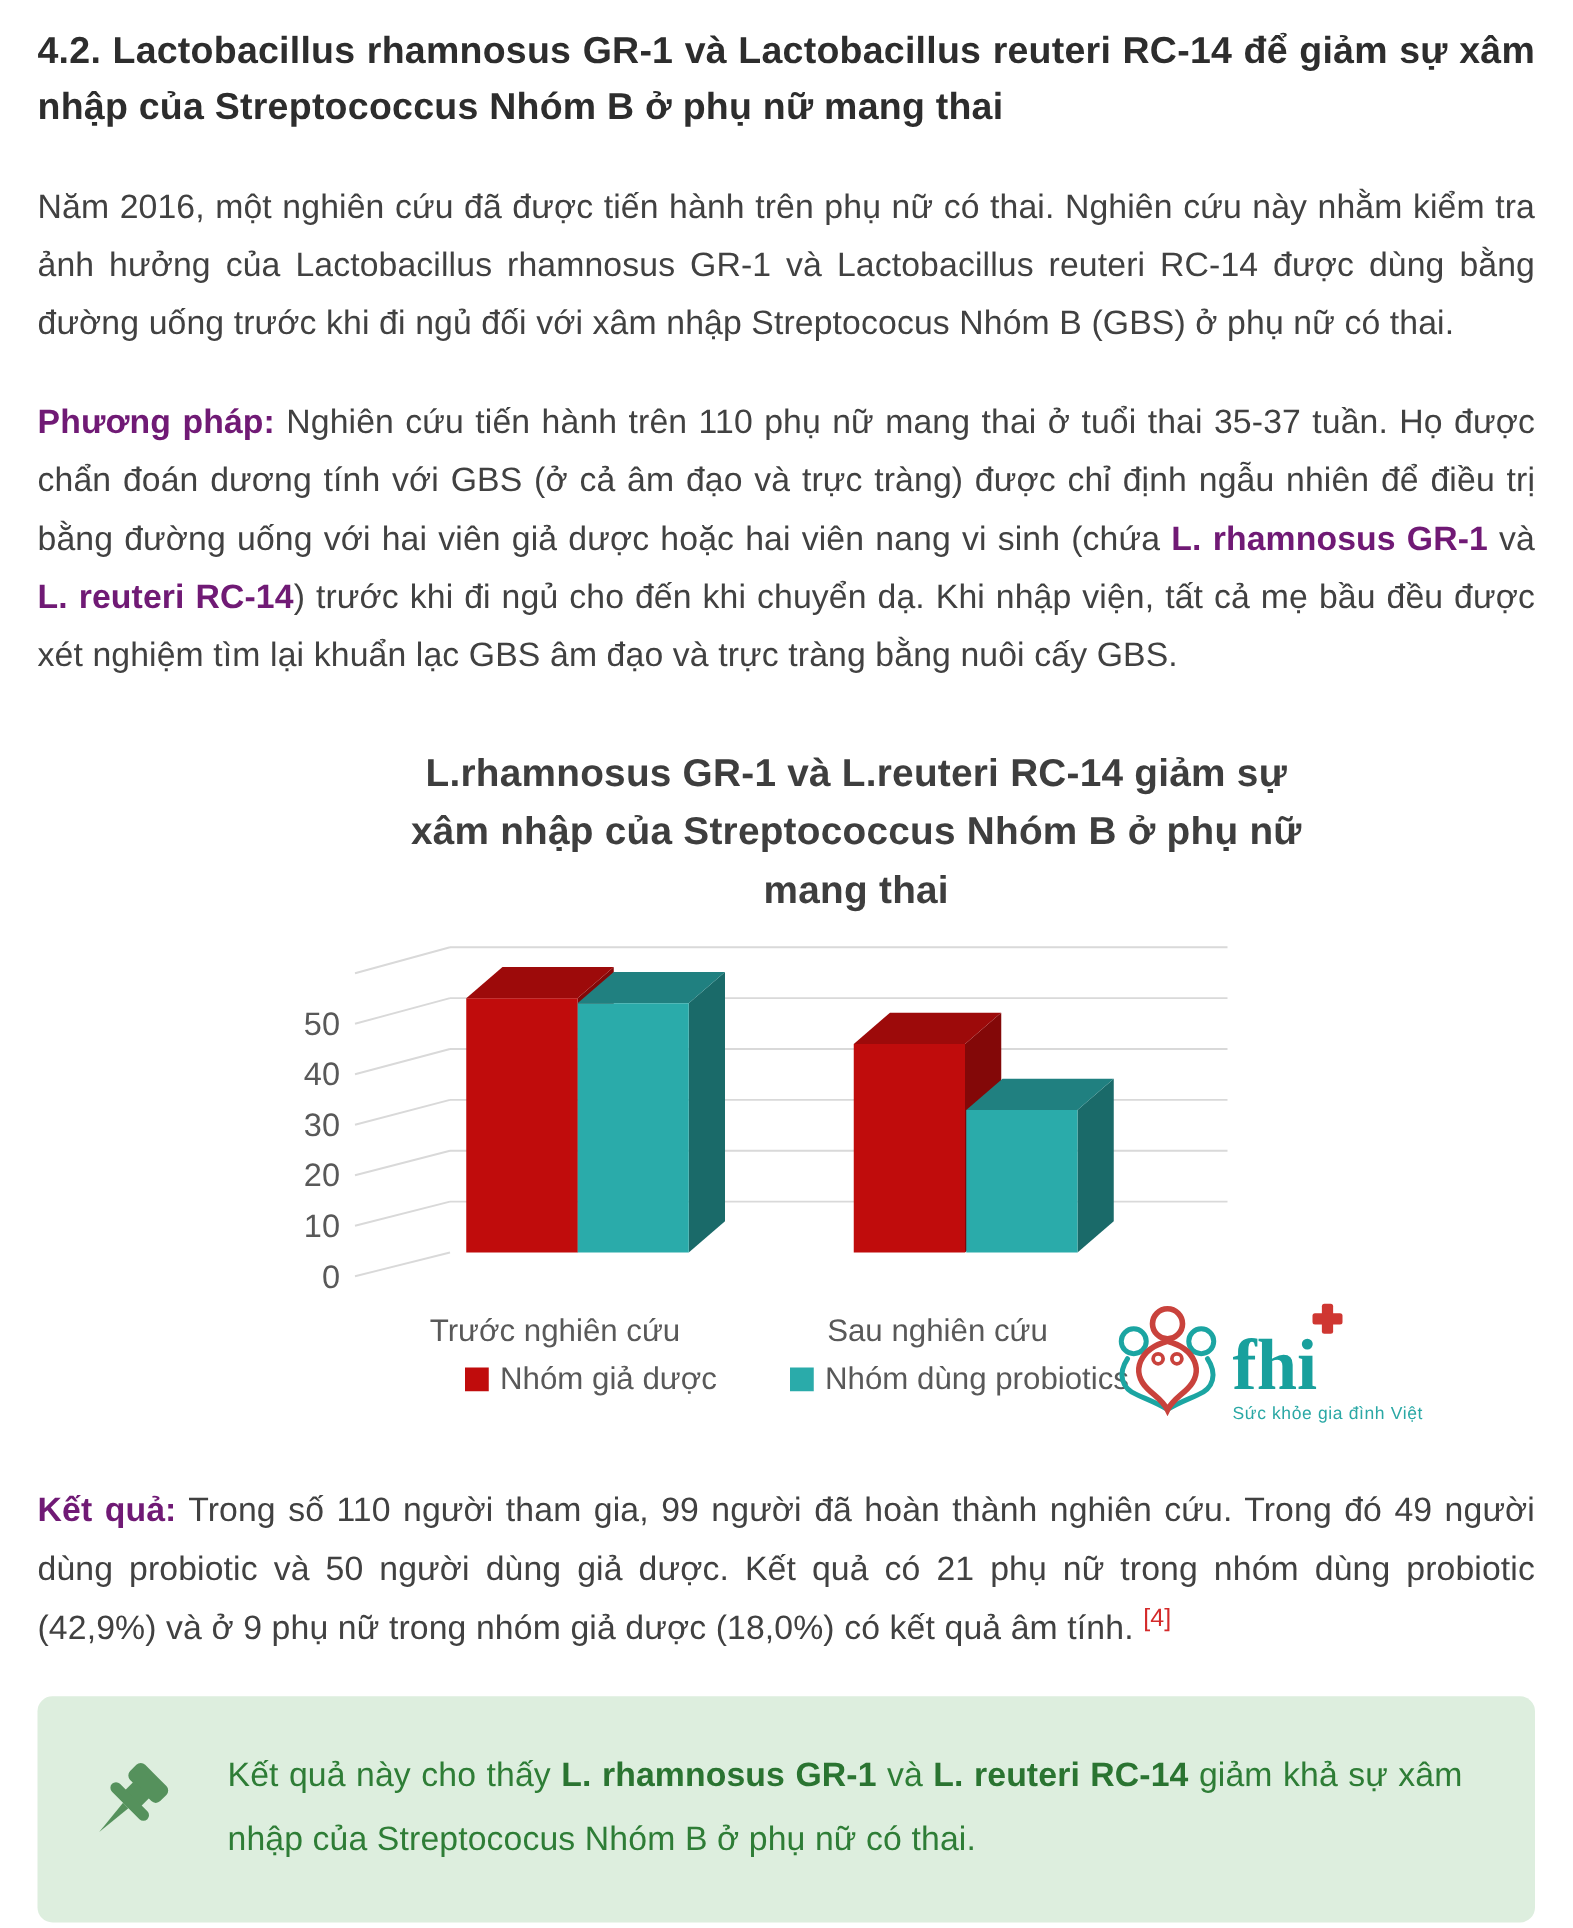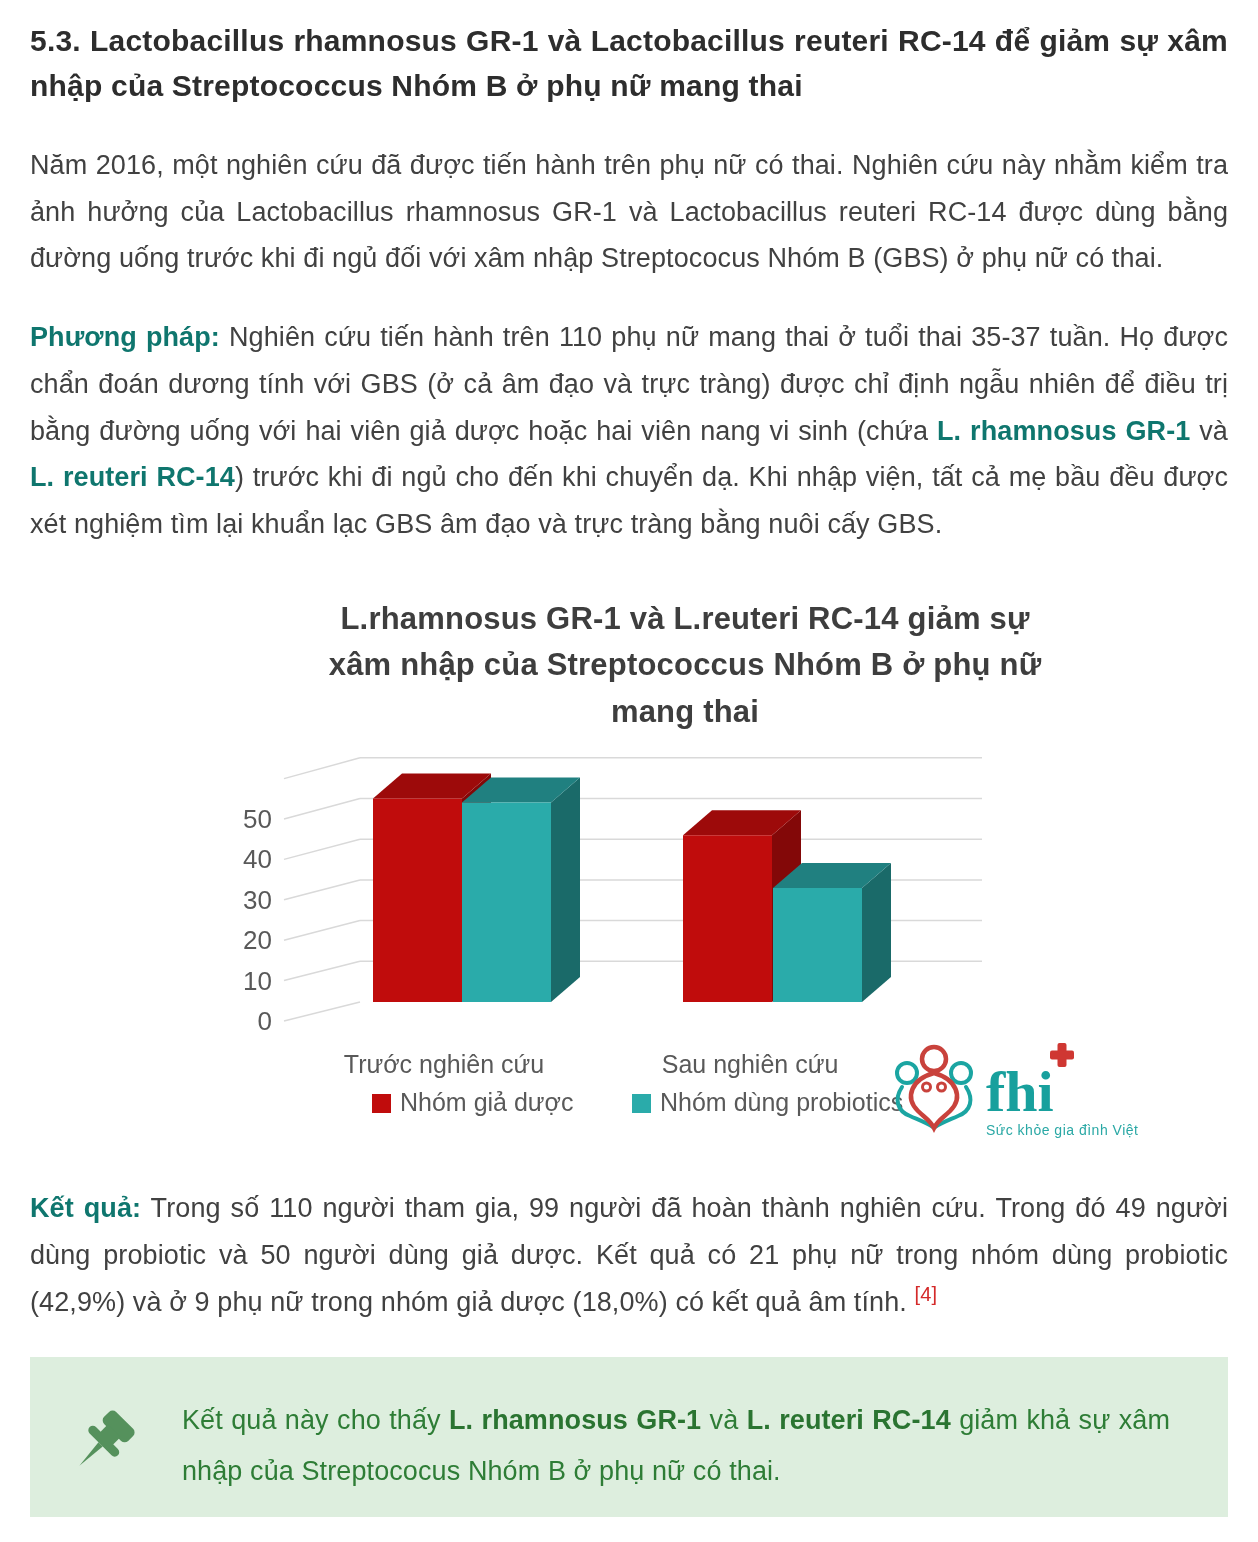--- a/index.html
+++ b/index.html
@@ -10,45 +10,45 @@
     color:#414141;background:#fff;
   }
   h2.section-heading{
     margin:0 0 34px 0;font-size:30px;line-height:1.5;color:#2d2d2d;
     font-weight:700;text-align:justify;letter-spacing:.2px;
   }
   p.body{
     margin:18px 0 32px 0;font-size:27px;line-height:1.73;text-align:justify;
     color:#414141;letter-spacing:.1px;
   }
-  p.body .b{font-weight:700;color:#0f766e;}
+  p.body .b{font-weight:700;color:#701a75;}
   sup.ref{color:#d42a2a;font-size:20px;line-height:0;cursor:pointer;}
   figure.chart-figure{margin:48px 0 42px 190px;width:930px;}
   .chart-title{
     width:760px;margin:4px auto 10px auto;text-align:center;
     font-size:31px;line-height:1.5;font-weight:700;color:#3e3e3e;letter-spacing:.2px;
   }
   svg.chart-svg{display:block;width:930px;height:398px;overflow:visible;}
   .callout{
     display:flex;align-items:flex-start;gap:34px;
-    background:#ddeede;border-radius:0;
-    padding:38px 58px 20px 26px;box-sizing:border-box;
+    background:#ddeede;border-radius:12px;
+    padding:38px 58px 40px 26px;box-sizing:border-box;
   }
   .pin-wrap{width:86px;flex-shrink:0;margin-left:6px;margin-top:6px;}
   .callout-text{
     font-size:27px;line-height:1.88;color:#2e7d36;text-align:justify;letter-spacing:.1px;
   }
   .callout-text .b{font-weight:700;color:#2a7431;}
 </style>
 </head>
 <body>
 
 <div class="page">
 
-  <h2 class="section-heading">5.3. Lactobacillus rhamnosus GR-1 và Lactobacillus reuteri RC-14 để giảm sự xâm nhập của Streptococcus Nhóm B ở phụ nữ mang thai</h2>
+  <h2 class="section-heading">4.2. Lactobacillus rhamnosus GR-1 và Lactobacillus reuteri RC-14 để giảm sự xâm nhập của Streptococcus Nhóm B ở phụ nữ mang thai</h2>
 
   <p class="body"><span>Năm 2016, một nghiên cứu đã được tiến hành trên phụ nữ có thai. Nghiên cứu này nhằm kiểm tra ảnh hưởng của Lactobacillus rhamnosus GR-1 và Lactobacillus reuteri RC-14 được dùng bằng đường uống trước khi đi ngủ đối với xâm nhập Streptococus Nhóm B (GBS)  ở phụ nữ có thai.</span></p>
 
   <p class="body"><span class="b">Phương pháp:</span><span> Nghiên cứu tiến hành trên 110 phụ nữ mang thai ở tuổi thai 35-37 tuần. Họ được chẩn đoán dương tính với GBS (ở cả âm đạo và trực tràng) được chỉ định ngẫu nhiên để điều trị bằng đường uống với hai viên giả dược hoặc hai viên nang vi sinh (chứa </span><span class="b">L. rhamnosus GR-1</span><span> và </span><span class="b">L. reuteri RC-14</span><span>) trước khi đi ngủ cho đến khi chuyển dạ. Khi nhập viện, tất cả mẹ bầu đều được xét nghiệm tìm lại khuẩn lạc GBS âm đạo và trực tràng bằng nuôi cấy GBS.</span></p>
 
   <figure class="chart-figure">
     <div class="chart-title">L.rhamnosus GR-1 và L.reuteri RC-14 giảm sự xâm nhập của Streptococcus Nhóm B ở phụ nữ mang thai</div>
 
     <svg class="chart-svg" viewBox="0 0 930 398">
       <g id="chart-plot">

